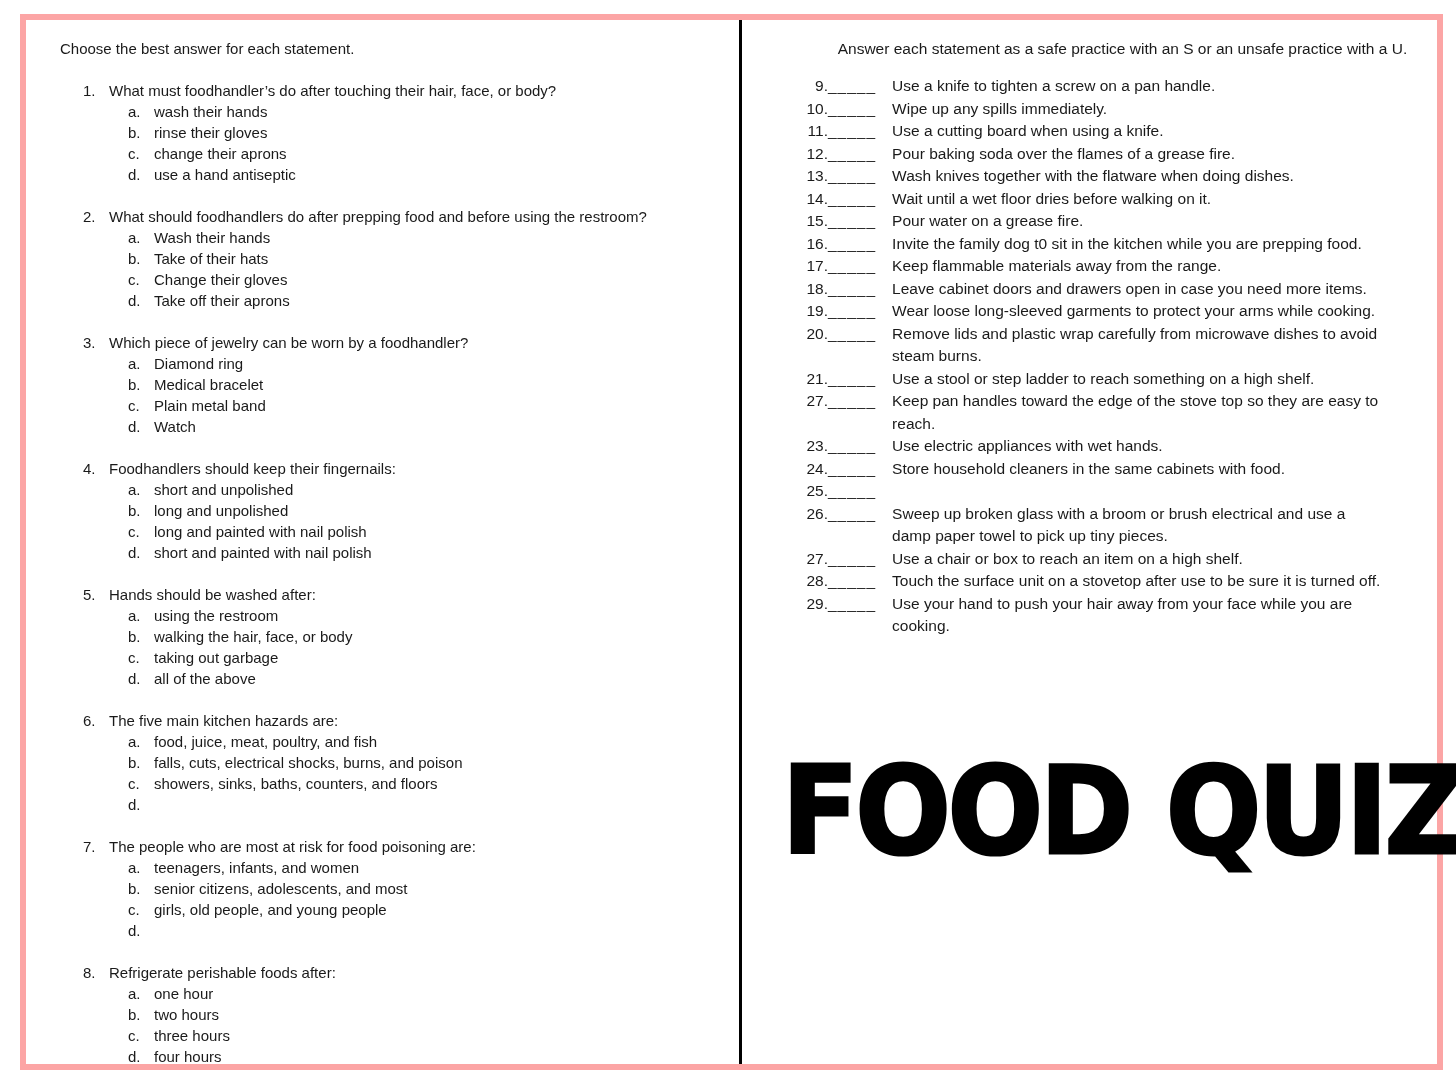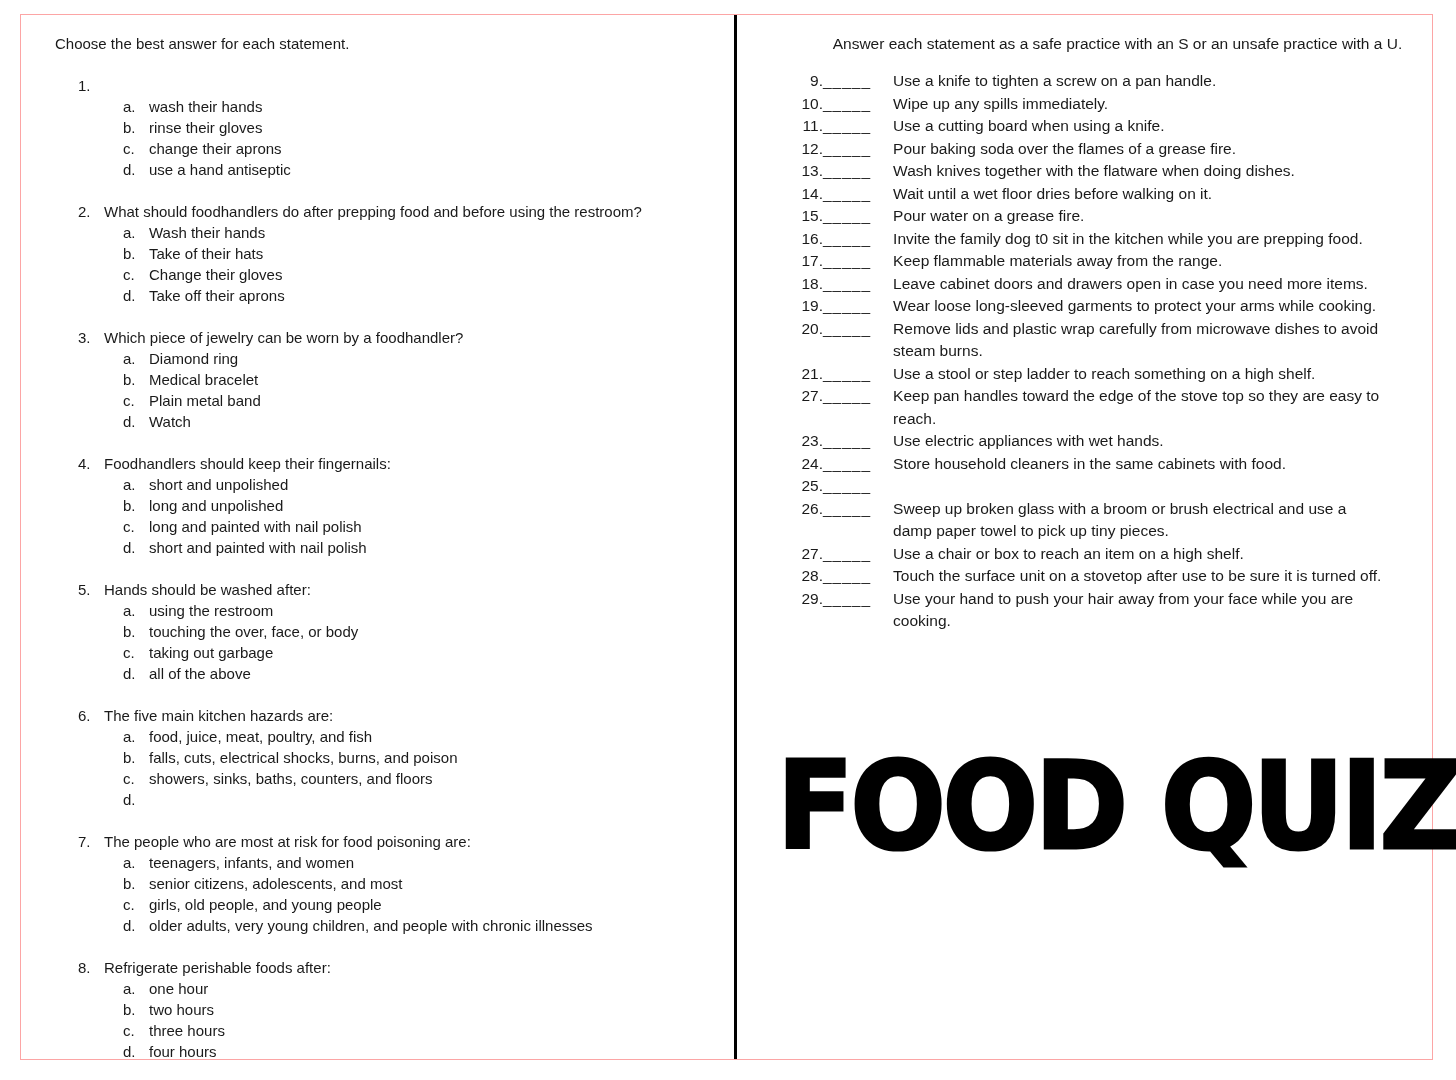--- a/index.html
+++ b/index.html
@@ -15,21 +15,21 @@
     font-family: "Liberation Sans", sans-serif;
     color: #1a1a1a;
     overflow: hidden;
   }
   .sheet {
     position: absolute;
     left: 20px;
     top: 14px;
     width: 1411px;
     height: 1044px;
-    border: 1px solid #fca5a5;
+    border: 6px solid #fca5a5;
     display: flex;
     background: #ffffff;
   }
   .left-cell {
     width: 679px;
     flex-shrink: 0;
     border-right: 3px solid #000000;
     padding: 18px 0 0 34px;
     box-sizing: content-box;
   }
@@ -82,21 +82,21 @@
     width: 46px;
     text-align: right;
     flex-shrink: 0;
     white-space: pre;
   }
   .s-blank {
     flex-shrink: 0;
     letter-spacing: 1px;
   }
   .s-text {
-    margin-left: 22px;
+    margin-left: 16px;
     white-space: pre-line;
   }
   .quiz-title {
     margin-top: 112px;
     text-align: center;
     font-family: "DejaVu Sans", sans-serif;
     font-weight: 800;
     font-size: 112px;
     line-height: 1;
     letter-spacing: -3px;
@@ -112,20 +112,21 @@
 
 <div class="page">
   <div class="sheet">
 
     <div class="left-cell">
       <div class="intro-left">Choose the best answer for each statement.</div>
       <div id="questions-container">
           <div class="question-block">
             <div class="question-row">
               <span class="q-num">1.</span>
+              <span>What must foodhandler’s do after touching their hair, face, or body?</span>
             </div>
             <div class="option-row">
               <span class="opt-letter">a.</span>
               <span>wash their hands</span>
             </div>
             <div class="option-row">
               <span class="opt-letter">b.</span>
               <span>rinse their gloves</span>
             </div>
             <div class="option-row">
@@ -207,21 +208,21 @@
             <div class="question-row">
               <span class="q-num">5.</span>
               <span>Hands should be washed after:</span>
             </div>
             <div class="option-row">
               <span class="opt-letter">a.</span>
               <span>using the restroom</span>
             </div>
             <div class="option-row">
               <span class="opt-letter">b.</span>
-              <span>touching the over, face, or body</span>
+              <span>walking the hair, face, or body</span>
             </div>
             <div class="option-row">
               <span class="opt-letter">c.</span>
               <span>taking out garbage</span>
             </div>
             <div class="option-row">
               <span class="opt-letter">d.</span>
               <span>all of the above</span>
             </div>
           </div>
@@ -258,21 +259,20 @@
             <div class="option-row">
               <span class="opt-letter">b.</span>
               <span>senior citizens, adolescents, and most</span>
             </div>
             <div class="option-row">
               <span class="opt-letter">c.</span>
               <span>girls, old people, and young people</span>
             </div>
             <div class="option-row">
               <span class="opt-letter">d.</span>
-              <span>older adults, very young children, and people with chronic illnesses</span>
             </div>
           </div>
           <div class="question-block">
             <div class="question-row">
               <span class="q-num">8.</span>
               <span>Refrigerate perishable foods after:</span>
             </div>
             <div class="option-row">
               <span class="opt-letter">a.</span>
               <span>one hour</span>

